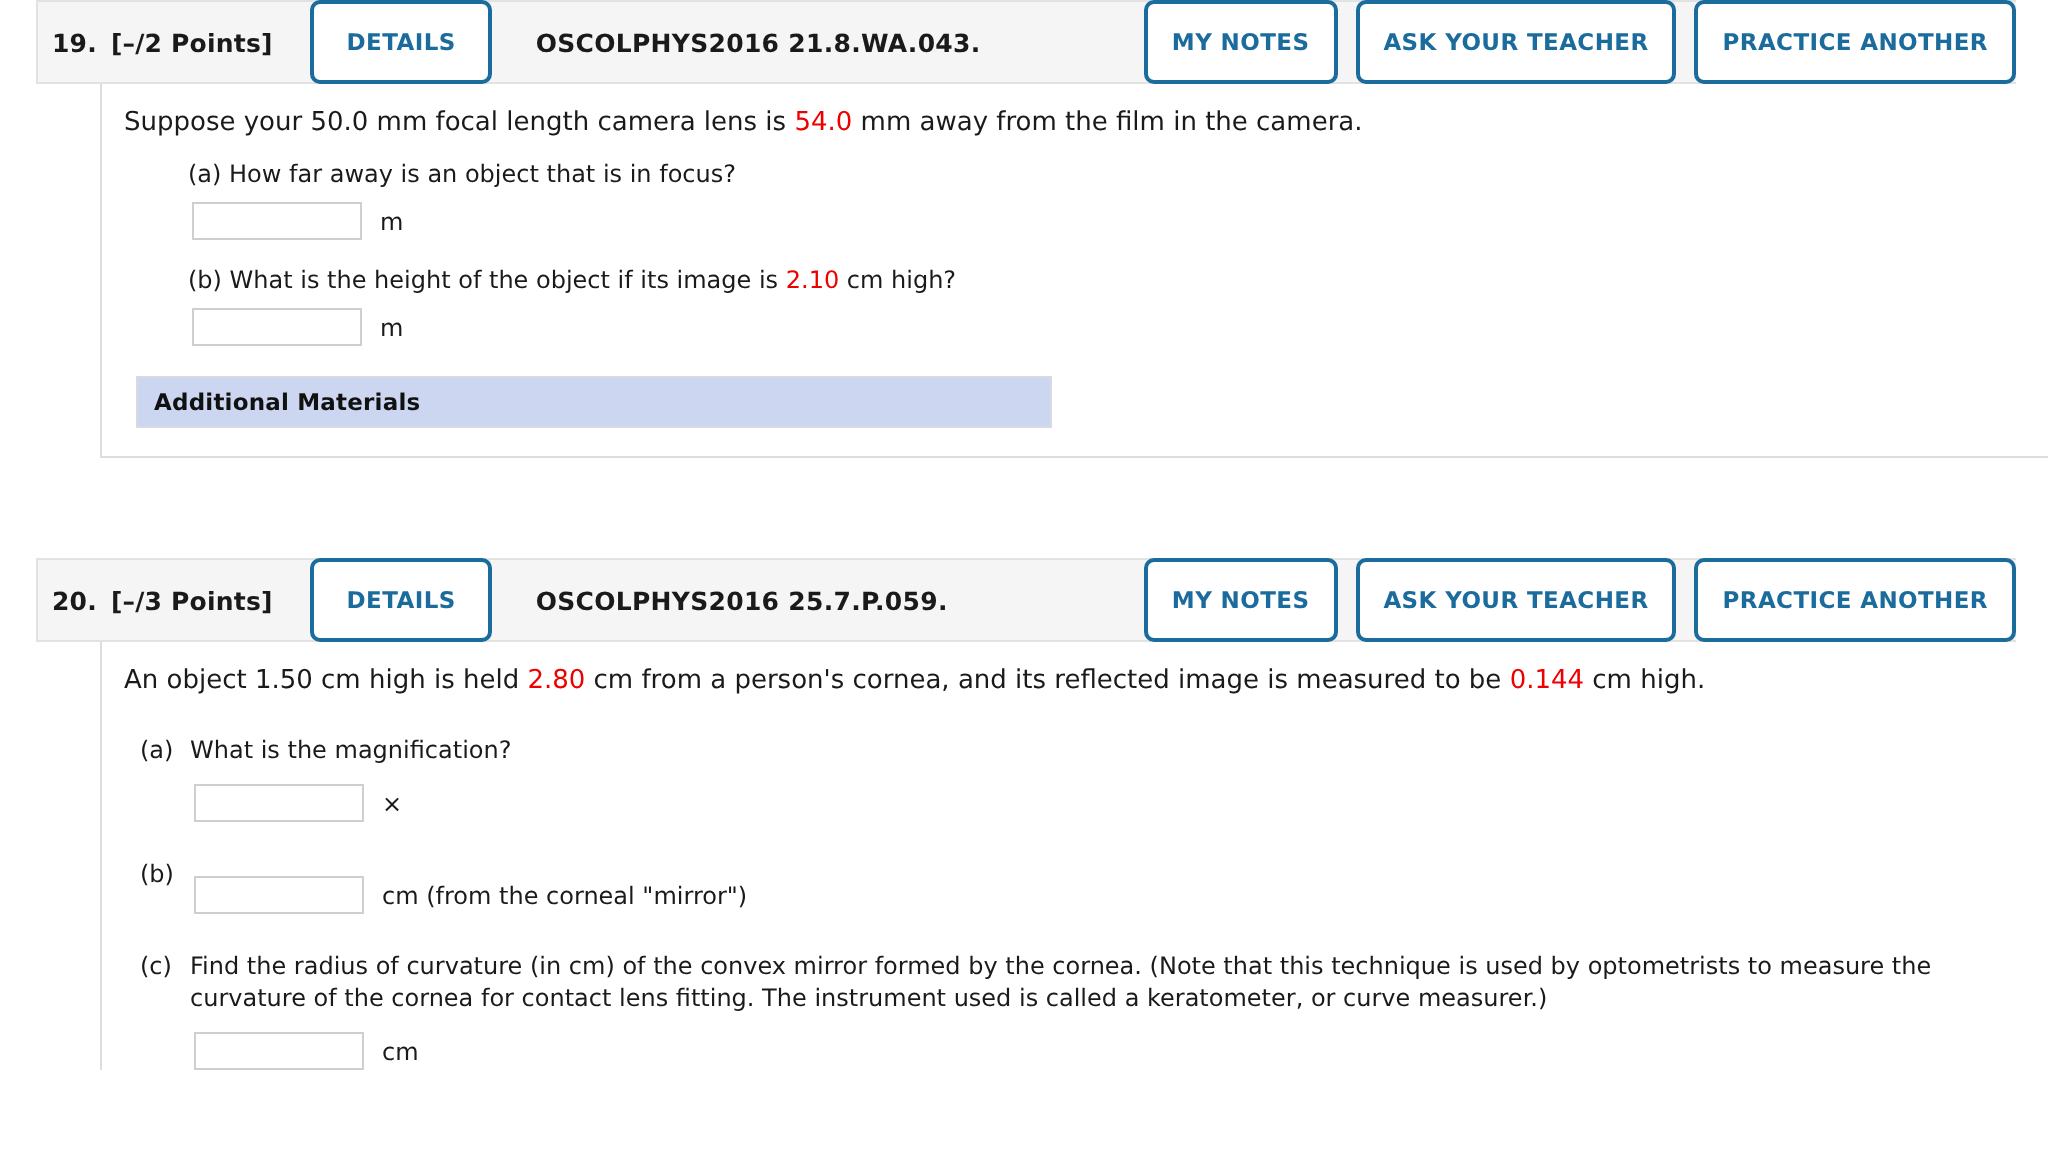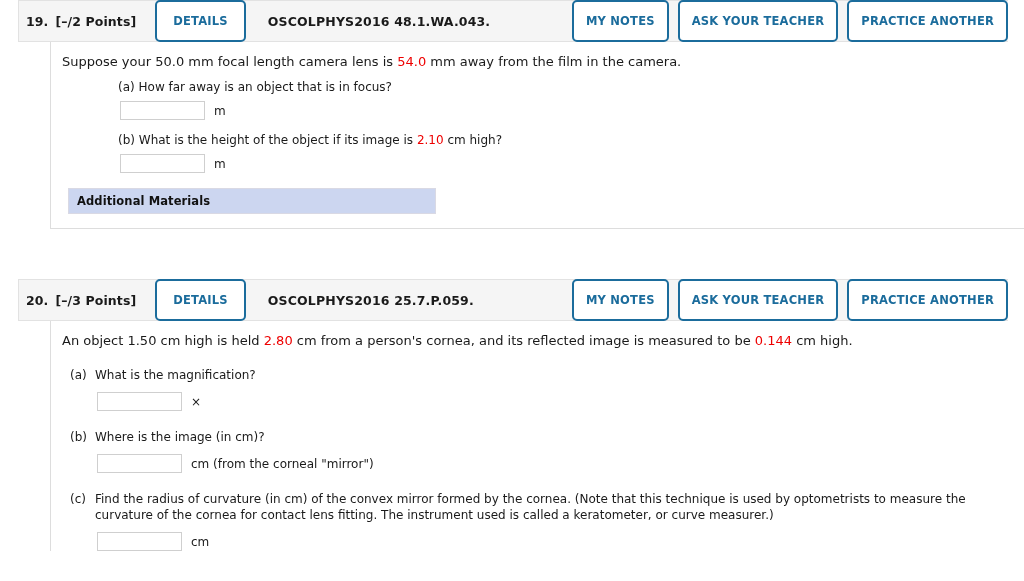--- a/index.html
+++ b/index.html
@@ -114,21 +114,21 @@
     color: #1a1a1a;
     margin: 0 0 9px 0;
   }
 
   .red {
     color: #ee0000;
   }
 
   
   .part-19 {
-    margin-left: 56px;
+    margin-left: 32px;
     margin-top: 12px;
   }
   .part-19:first-of-type {
     margin-top: 8px;
   }
   .part-19 .part-text {
     font-size: 12px;
     line-height: 16px;
     color: #1a1a1a;
     margin-bottom: 6px;
@@ -184,21 +184,21 @@
 
   .unit {
     font-size: 12px;
     color: #1a1a1a;
     margin-left: 9px;
     white-space: nowrap;
   }
 
   
   .materials {
-    width: 368px;
+    width: 458px;
     margin-top: 15px;
     margin-left: 6px;
     border: 1px solid #d9d9e4;
     background: #ffffff;
     box-sizing: border-box;
   }
   .materials-header {
     background: #ccd6f0;
     font-weight: bold;
     font-size: 11.5px;
@@ -234,21 +234,21 @@
 <body>
 
 <div class="page">
 
   <div class="question">
 
     <div class="q-header">
       <span class="q-number">19.</span>
       <span class="q-points">[–/2 Points]</span>
       <button class="btn btn-details">DETAILS</button>
-      <span class="q-code">OSCOLPHYS2016 48.1.WA.043.</span>
+      <span class="q-code">OSCOLPHYS2016 21.8.WA.043.</span>
       <span class="q-header-actions">
         <button class="btn">MY NOTES</button>
         <button class="btn">ASK YOUR TEACHER</button>
         <button class="btn">PRACTICE ANOTHER</button>
       </span>
     </div>
 
     <div class="q-body">
 
       <p class="stem"><span>Suppose your 50.0 mm focal length camera lens is </span><span class="red">54.0</span><span> mm away from the film in the camera.</span></p>
@@ -303,21 +303,20 @@
           <div class="answer-row">
             <input class="ans" type="text" value="" style="">
             <span class="unit">×</span>
           </div>
         </div>
       </div>
 
       <div class="part-20">
         <div class="part-label">(b)</div>
         <div class="part-content">
-          <div class="part-text">Where is the image (in cm)?</div>
           <div class="answer-row">
             <input class="ans" type="text" value="" style="">
             <span class="unit">cm (from the corneal "mirror")</span>
           </div>
         </div>
       </div>
 
       <div class="part-20">
         <div class="part-label">(c)</div>
         <div class="part-content">

